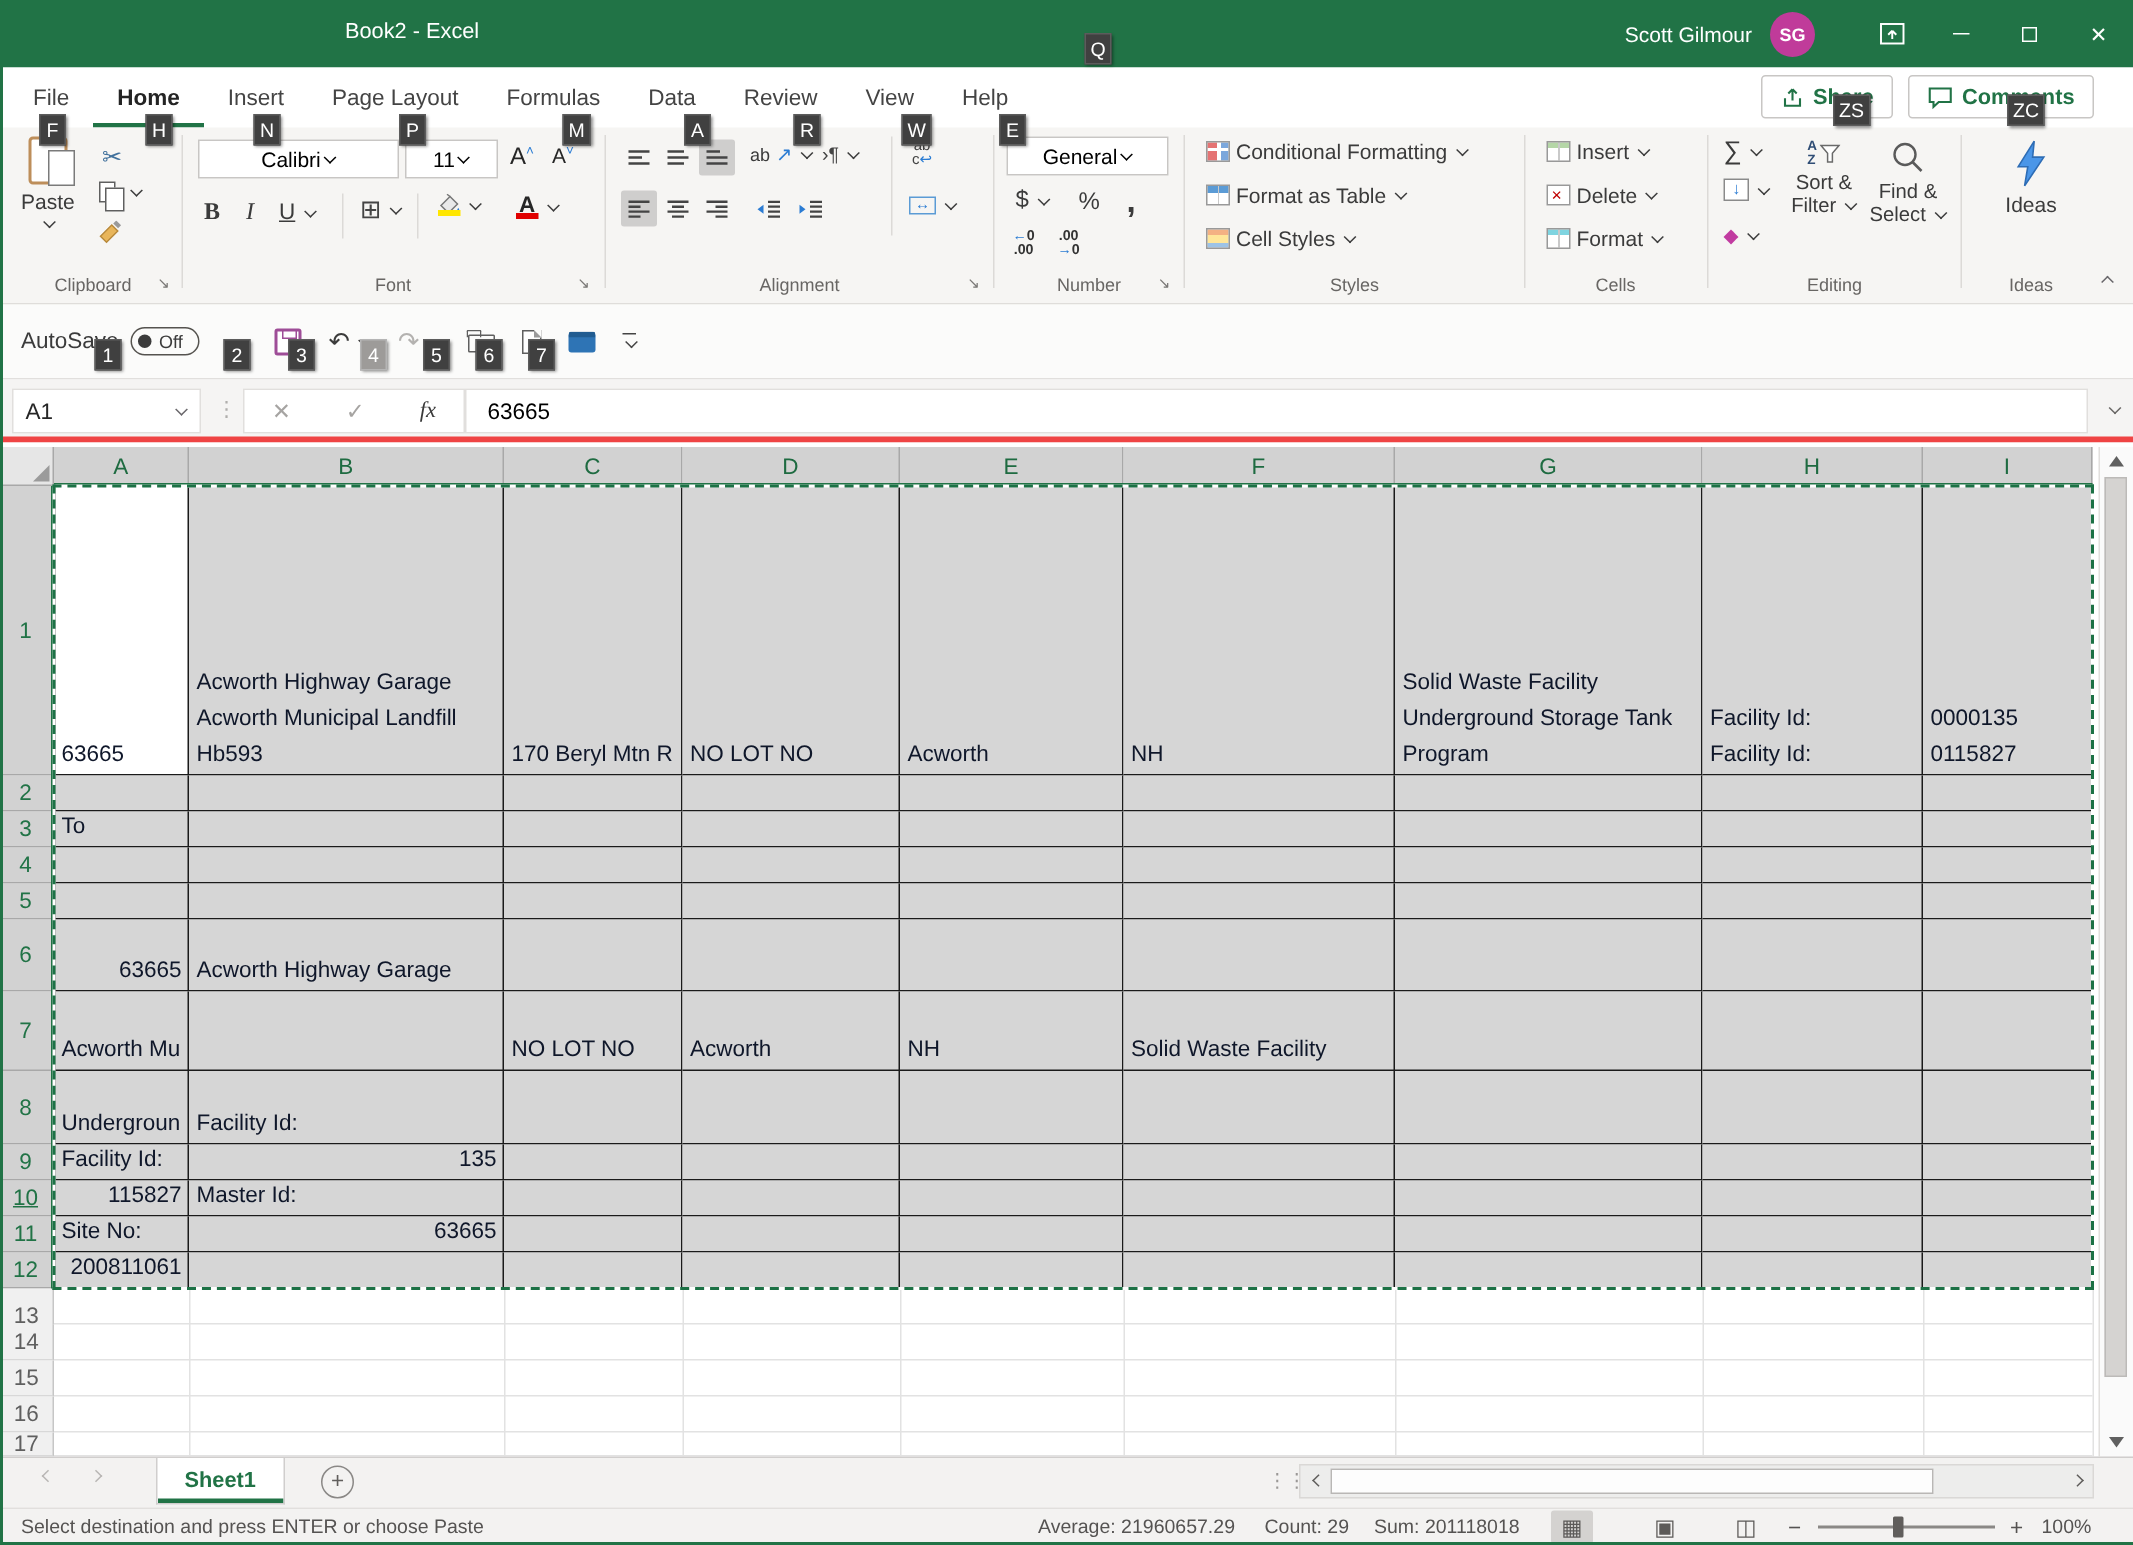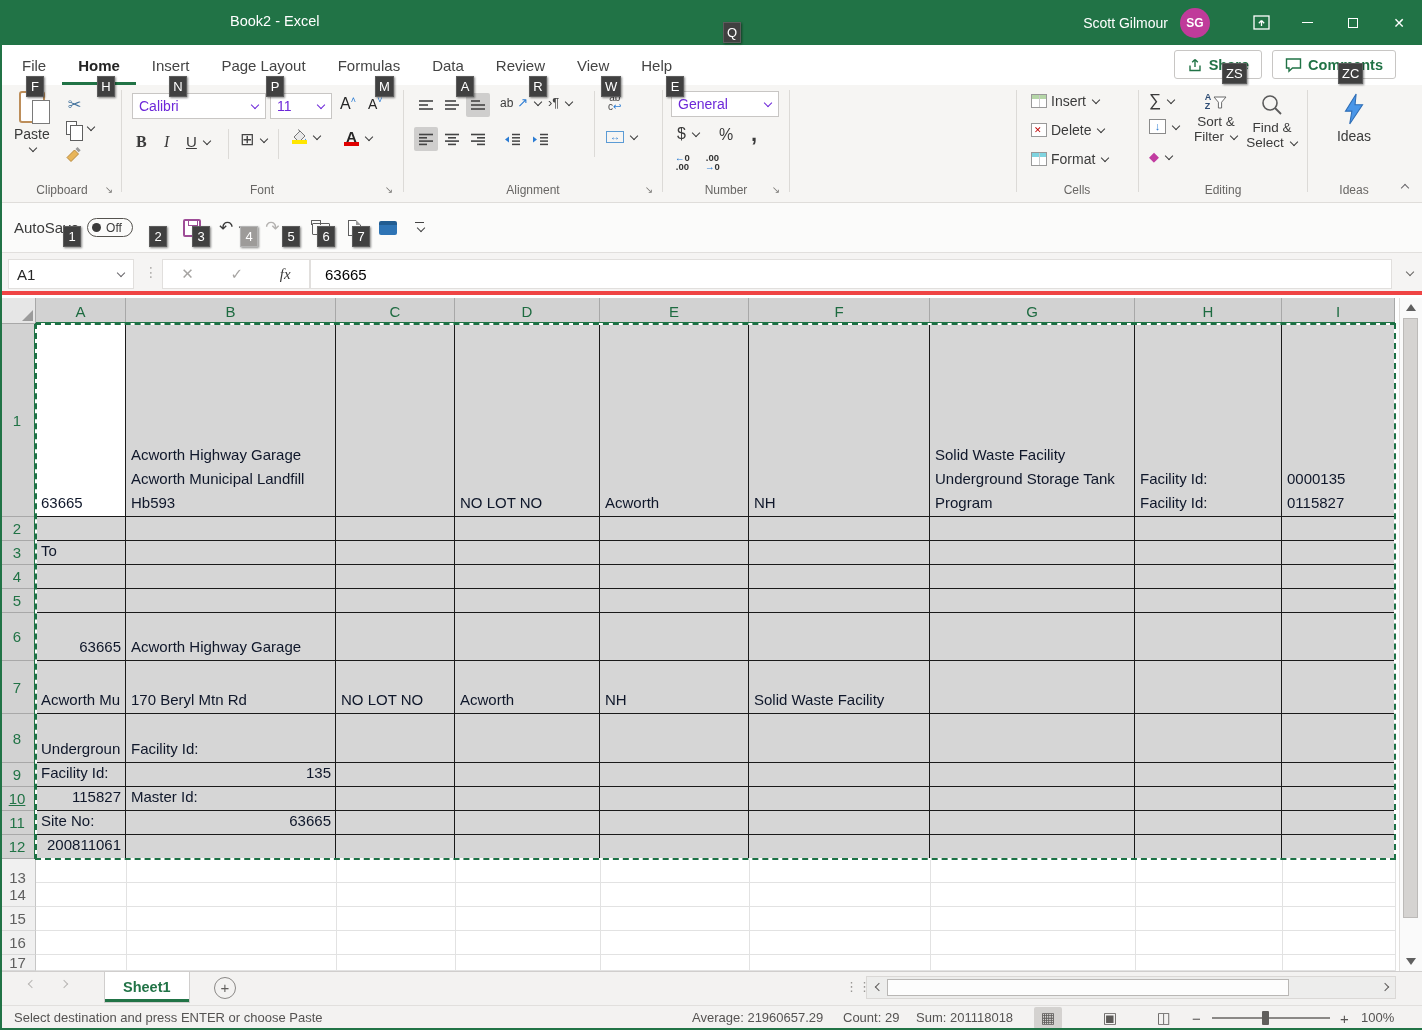--- a/index.html
+++ b/index.html
@@ -44,21 +44,21 @@
 
   
   .ribbon{top:85px;height:118px;background:#f6f5f3;border-bottom:1px solid #dfddda;font-size:14px}
   .rgroup{position:absolute;top:0;height:114px}
   .rsep{position:absolute;top:5px;height:102px;width:1px;background:#dcdad7}
   .glabel{position:absolute;bottom:2px;left:0;right:0;text-align:center;font-size:12px;color:#686664}
   .dlg{position:absolute;bottom:3px;right:3px;width:12px;height:12px;color:#7a7876;font-size:10px;line-height:12px;text-align:center}
   .dlg::before{content:"\2198"}
   .rbtn{display:flex;align-items:center;gap:4px;color:#3b3b3b}
   .bigbtn{display:flex;flex-direction:column;align-items:center;justify-content:flex-start;gap:3px;color:#3b3b3b}
-  .combo{background:#fff;border:1px solid #c8c6c4;height:26px;display:flex;align-items:center;padding:0 6px;font-size:14px;color:#6d28d9;justify-content:space-between}
+  .combo{background:#fff;border:1px solid #c8c6c4;height:26px;display:flex;align-items:center;padding:0 6px;font-size:14px;color:#000000;justify-content:center}
   .on{background:#cfcecd;border-radius:2px}
 
   
   .ic-paste{position:relative;width:26px;height:32px;border:2px solid #bd8e5a;border-radius:3px;background:#fff}
   .ic-paste::before{content:"";position:absolute;top:-4px;left:6px;width:10px;height:5px;background:#8a8a8a;border-radius:1px}
   .ic-paste::after{content:"";position:absolute;right:-7px;top:7px;width:16px;height:22px;background:#fff;border:1.3px solid #7a7a7a}
   .ic-cut{color:#41719c;font-size:16px}
   .ic-copy{position:relative;width:11px;height:14px;border:1.4px solid #5f5f5f;background:#fff;margin-right:4px}
   .ic-copy::after{content:"";position:absolute;left:3px;top:3px;width:11px;height:14px;border:1.4px solid #5f5f5f;background:#fff}
 
@@ -423,20 +423,38 @@
         </div>
       <div style="position:absolute;left:38px;top:68px" class="dec">
           <span>.00</span>
           <span><i class="blue">→</i>0</span>
         </div>
       <div class="glabel">Number</div>
       <span class="dlg"></span>
     </div>
     <div class="rsep" style="left:789px"></div>
 
+    <div class="rgroup" style="left:794px;width:218px">
+      <div style="position:absolute;left:10px;top:8px" class="rbtn">
+          <span class="ic-cf"></span>
+          <span>Conditional Formatting</span>
+          <span class="chv"></span>
+        </div>
+      <div style="position:absolute;left:10px;top:37px" class="rbtn">
+          <span class="ic-fat"></span>
+          <span>Format as Table</span>
+          <span class="chv"></span>
+        </div>
+      <div style="position:absolute;left:10px;top:66px" class="rbtn">
+          <span class="ic-cs"></span>
+          <span>Cell Styles</span>
+          <span class="chv"></span>
+        </div>
+      <div class="glabel">Styles</div>
+    </div>
     <div class="rsep" style="left:1016px"></div>
 
     <div class="rgroup" style="left:1021px;width:112px">
       <div style="position:absolute;left:10px;top:8px" class="rbtn">
           <span class="ic-ins"></span>
           <span>Insert</span>
           <span class="chv"></span>
         </div>
       <div style="position:absolute;left:10px;top:37px" class="rbtn">
           <span class="ic-del"></span>
@@ -684,35 +702,35 @@
       <div class="cell" style="left: 455px; top: 540px; width: 145px; height: 24px; position: absolute;"></div>
       <div class="cell" style="left: 600px; top: 540px; width: 149px; height: 24px; position: absolute;"></div>
       <div class="cell" style="left: 749px; top: 540px; width: 181px; height: 24px; position: absolute;"></div>
       <div class="cell" style="left: 930px; top: 540px; width: 205px; height: 24px; position: absolute;"></div>
       <div class="cell" style="left: 1135px; top: 540px; width: 147px; height: 24px; position: absolute;"></div>
       <div class="cell" style="left: 1282px; top: 540px; width: 113px; height: 24px; position: absolute;"></div>
       <div class="ctext" style="left: 37px; top: 29px; width: 88px; height: 193px; position: absolute;">63665</div>
       <div class="ctext" style="left: 127px; top: 29px; width: 208px; height: 193px; position: absolute;">Acworth Highway Garage
 Acworth Municipal Landfill
 Hb593</div>
+      <div class="ctext" style="left: 337px; top: 29px; width: 117px; height: 193px; position: absolute;">170 Beryl Mtn R</div>
       <div class="ctext" style="left: 456px; top: 29px; width: 143px; height: 193px; position: absolute;">NO LOT NO</div>
       <div class="ctext" style="left: 601px; top: 29px; width: 147px; height: 193px; position: absolute;">Acworth</div>
       <div class="ctext" style="left: 750px; top: 29px; width: 179px; height: 193px; position: absolute;">NH</div>
       <div class="ctext" style="left: 931px; top: 29px; width: 203px; height: 193px; position: absolute;">Solid Waste Facility
 Underground Storage Tank
 Program</div>
       <div class="ctext" style="left: 1136px; top: 29px; width: 145px; height: 193px; position: absolute;">Facility Id:
 Facility Id:</div>
       <div class="ctext" style="left: 1283px; top: 29px; width: 111px; height: 193px; position: absolute;">0000135
 0115827</div>
       <div class="ctext" style="left: 37px; top: 246px; width: 88px; height: 24px; position: absolute;">To</div>
       <div class="ctext right" style="left: 37px; top: 318px; width: 88px; height: 48px; position: absolute;">63665</div>
       <div class="ctext" style="left: 127px; top: 318px; width: 208px; height: 48px; position: absolute;">Acworth Highway Garage</div>
       <div class="ctext" style="left: 37px; top: 366px; width: 88px; height: 53px; position: absolute;">Acworth Mu</div>
-      <div class="ctext" style="left: 127px; top: 366px; width: 208px; height: 53px; position: absolute;">170 Beryl Mtn Rd</div>
       <div class="ctext" style="left: 337px; top: 366px; width: 117px; height: 53px; position: absolute;">NO LOT NO</div>
       <div class="ctext" style="left: 456px; top: 366px; width: 143px; height: 53px; position: absolute;">Acworth</div>
       <div class="ctext" style="left: 601px; top: 366px; width: 147px; height: 53px; position: absolute;">NH</div>
       <div class="ctext" style="left: 750px; top: 366px; width: 179px; height: 53px; position: absolute;">Solid Waste Facility</div>
       <div class="ctext" style="left: 37px; top: 419px; width: 88px; height: 49px; position: absolute;">Undergroun</div>
       <div class="ctext" style="left: 127px; top: 419px; width: 208px; height: 49px; position: absolute;">Facility Id:</div>
       <div class="ctext" style="left: 37px; top: 468px; width: 88px; height: 24px; position: absolute;">Facility Id:</div>
       <div class="ctext right" style="left: 127px; top: 468px; width: 208px; height: 24px; position: absolute;">135</div>
       <div class="ctext right" style="left: 37px; top: 492px; width: 88px; height: 24px; position: absolute;">115827</div>
       <div class="ctext" style="left: 127px; top: 492px; width: 208px; height: 24px; position: absolute;">Master Id:</div>

